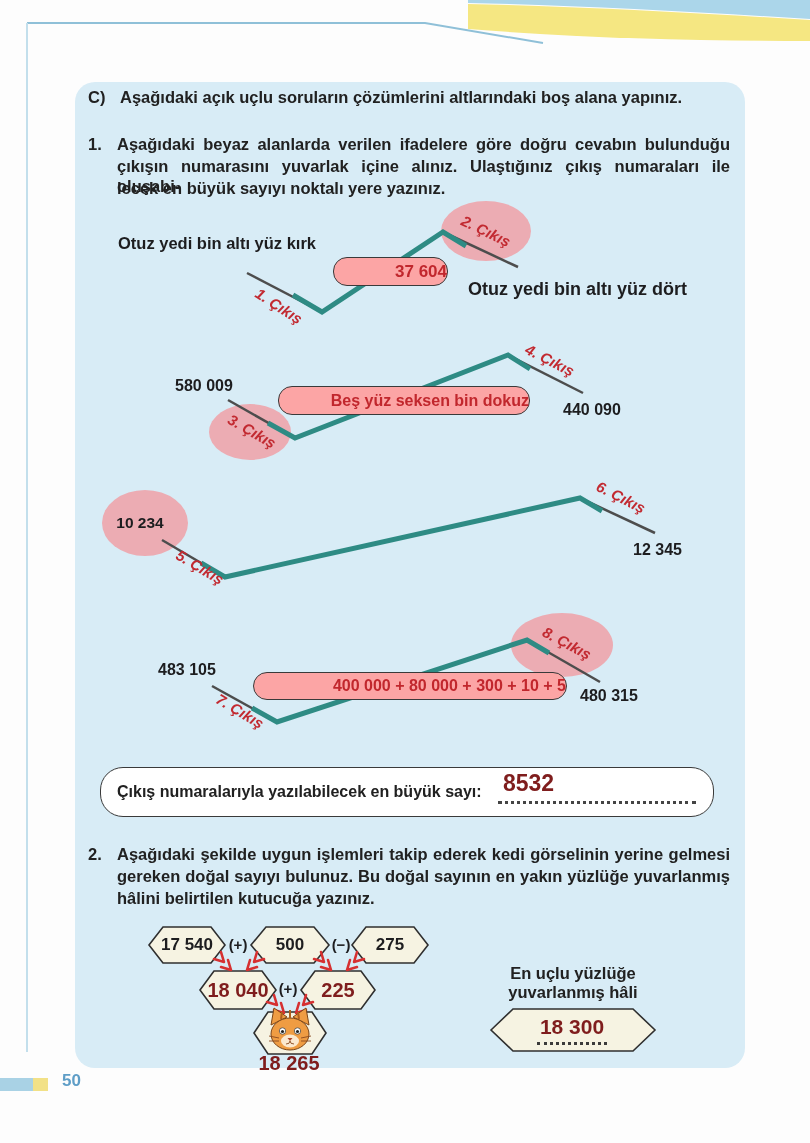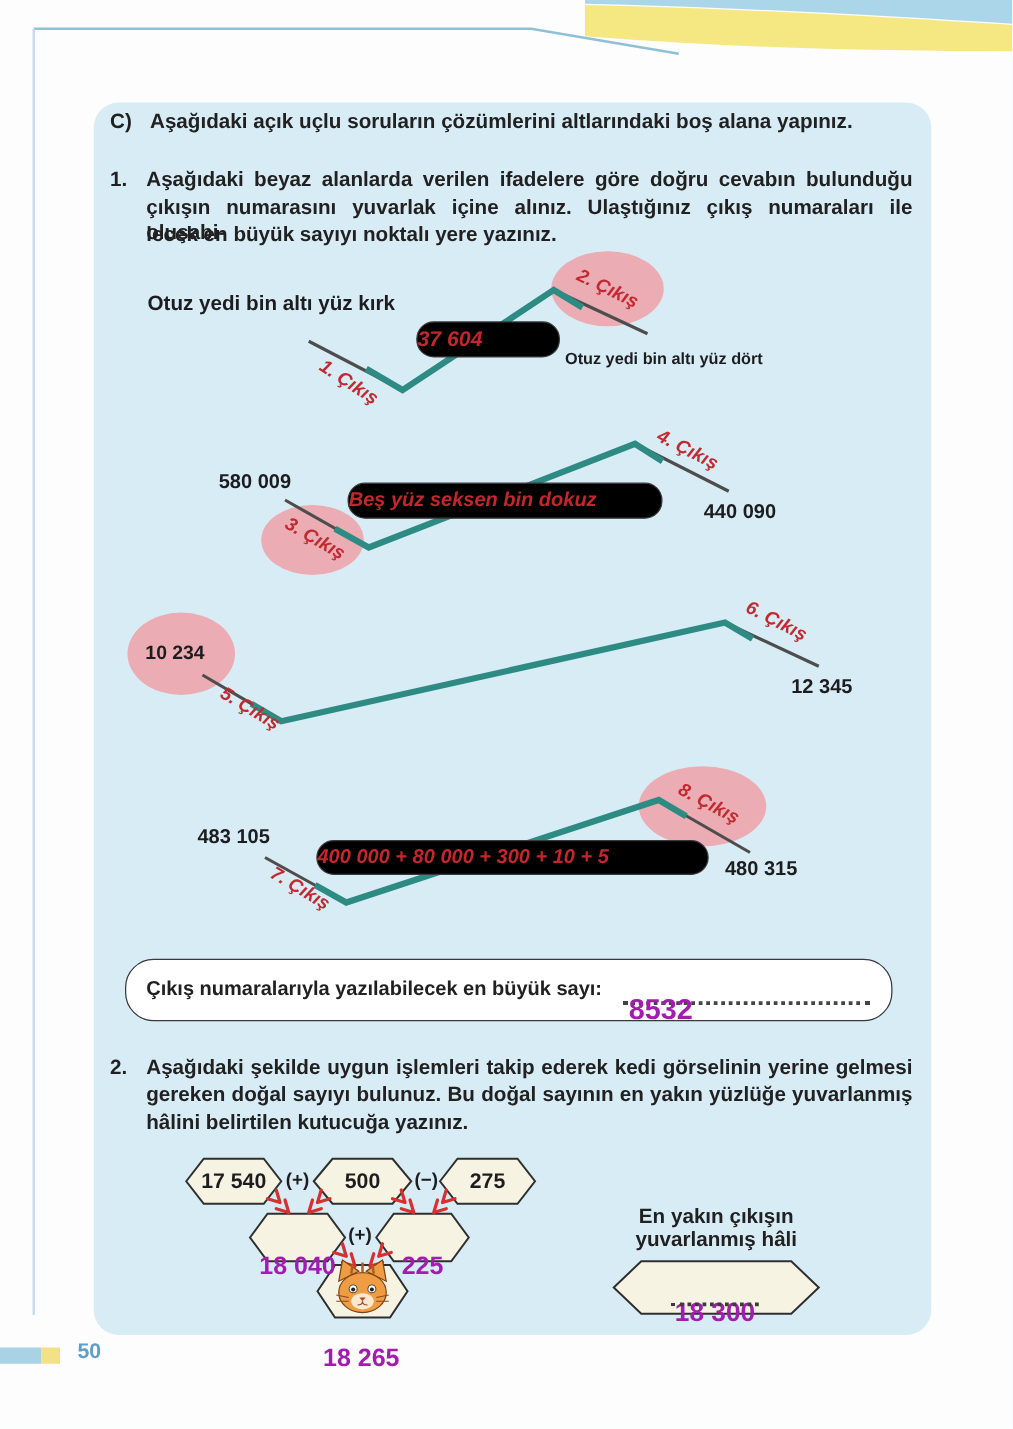--- a/index.html
+++ b/index.html
@@ -6,29 +6,29 @@
   .page{position:relative;width:810px;height:1143px;background:#fdfdfd;overflow:hidden;
         font-family:"Liberation Sans",sans-serif;font-weight:700;color:#212121;}
   .abs{position:absolute;}
   .panel{left:75px;top:82px;width:670px;height:986px;background:#d8ecf6;border-radius:20px;}
   .layer{left:0;top:0;width:810px;height:1143px;}
   .bt{font-size:16.5px;color:#212121;line-height:1.2;white-space:nowrap;}
   .jline{width:613px;text-align:justify;text-align-last:justify;white-space:normal;}
   .lastline{white-space:nowrap;}
   .qnum{font-size:16.5px;color:#212121;}
   .numlab{font-size:16px;color:#1d1d1f;white-space:nowrap;}
-  .exprbox{background:#000000;border:1.6px solid #3a3a3a;border-radius:14px;
-           display:flex;align-items:center;justify-content:flex-start;font-style:italic;}
+  .exprbox{background:#fca5a5;border:1.6px solid #3a3a3a;border-radius:14px;
+           display:flex;align-items:center;justify-content:flex-end;}
   .expr{color:#c1272d;white-space:nowrap;}
   .exit{color:#c22a31;font-size:15px;font-style:italic;white-space:nowrap;transform-origin:center;}
   .ctr{transform:translate(-50%,-50%);}
   .answerbox{left:100px;top:767px;width:612px;height:48px;background:#ffffff;
              border:1.6px solid #3a3a3a;border-radius:23px;}
   .ansdots{left:498px;top:768px;width:198px;height:33px;border-bottom:3px dotted #444;}
-  .hand{color:#a21caf;white-space:nowrap;margin-top:24px;}
+  .hand{color:#7f1d1d;white-space:nowrap;}
   .hexnum{font-size:17px;color:#1d1d1f;white-space:nowrap;}
   .opsym{font-size:15px;color:#1d1d1f;white-space:nowrap;}
   .cc{text-align:center;}
   .dots2{left:537px;top:1024px;width:70px;height:18px;border-bottom:3.2px dotted #3b3b3b;}
   .pagenum{left:62px;top:1071px;font-size:17px;color:#5f9ec7;}
 </style>
 </head>
 <body>
 
 <div class="page">
@@ -117,21 +117,21 @@
 
   <div class="abs qnum" style="left:88px;top:135px;">1.</div>
   <div class="abs bt jline" style="left:117px;top:135px;">Aşağıdaki beyaz alanlarda verilen ifadelere göre doğru cevabın bulunduğu</div>
   <div class="abs bt jline" style="left:117px;top:157px;">çıkışın numarasını yuvarlak içine alınız. Ulaştığınız çıkış numaraları ile oluşabi-</div>
   <div class="abs bt lastline" style="left:117px;top:179px;">lecek en büyük sayıyı noktalı yere yazınız.</div>
 
   <div class="abs numlab" style="left:118px;top:234px;font-size:16.5px;">Otuz yedi bin altı yüz kırk</div>
   <div class="abs exprbox" style="left:333px;top:257px;width:113px;height:27px;">
     <span class="expr" style="font-size:17px;">37 604</span>
   </div>
-  <div class="abs numlab" style="left:452px;top:279px;font-size:13px;">Otuz yedi bin altı yüz dört</div>
+  <div class="abs numlab" style="left:468px;top:279px;font-size:18px;">Otuz yedi bin altı yüz dört</div>
   <div class="abs exit" style="left:279px;top:306px;transform:translate(-50%,-50%) rotate(33deg);">1. Çıkış</div>
   <div class="abs exit" style="left:486px;top:231px;transform:translate(-50%,-50%) rotate(26deg);">2. Çıkış</div>
 
   <div class="abs numlab" style="left:175px;top:377px;">580 009</div>
   <div class="abs exprbox" style="left:278px;top:386px;width:250px;height:27px;">
     <span class="expr" style="font-size:16px;">Beş yüz seksen bin dokuz</span>
   </div>
   <div class="abs numlab" style="left:563px;top:401px;">440 090</div>
   <div class="abs exit" style="left:252px;top:431px;transform:translate(-50%,-50%) rotate(30deg);">3. Çıkış</div>
   <div class="abs exit" style="left:550px;top:360px;transform:translate(-50%,-50%) rotate(27deg);">4. Çıkış</div>
@@ -162,20 +162,20 @@
   <div class="abs hexnum ctr" style="left:187px;top:945px;text-align:center;">17 540</div>
   <div class="abs opsym ctr" style="left:238px;top:944px;">(+)</div>
   <div class="abs hexnum ctr" style="left:290px;top:945px;">500</div>
   <div class="abs opsym ctr" style="left:341px;top:944px;">(−)</div>
   <div class="abs hexnum ctr" style="left:390px;top:945px;">275</div>
   <div class="abs hand ctr" style="left:238px;top:990px;font-size:20px;">18 040</div>
   <div class="abs opsym ctr" style="left:288px;top:988px;">(+)</div>
   <div class="abs hand ctr" style="left:338px;top:990px;font-size:20px;">225</div>
   <div class="abs hand ctr" style="left:289px;top:1063px;font-size:20px;">18 265</div>
 
-  <div class="abs bt cc" style="left:473px;top:964px;width:200px;white-space:nowrap;">En yakın çıkışın</div>
+  <div class="abs bt cc" style="left:473px;top:964px;width:200px;white-space:nowrap;">En uçlu yüzlüğe</div>
   <div class="abs bt cc" style="left:473px;top:983px;width:200px;white-space:nowrap;">yuvarlanmış hâli</div>
   <div class="abs hand ctr" style="left:572px;top:1027px;font-size:21px;">18 300</div>
   <div class="abs dots2"></div>
 
   <div class="abs pagenum">50</div>
 
 </div>
 
 </body></html>

